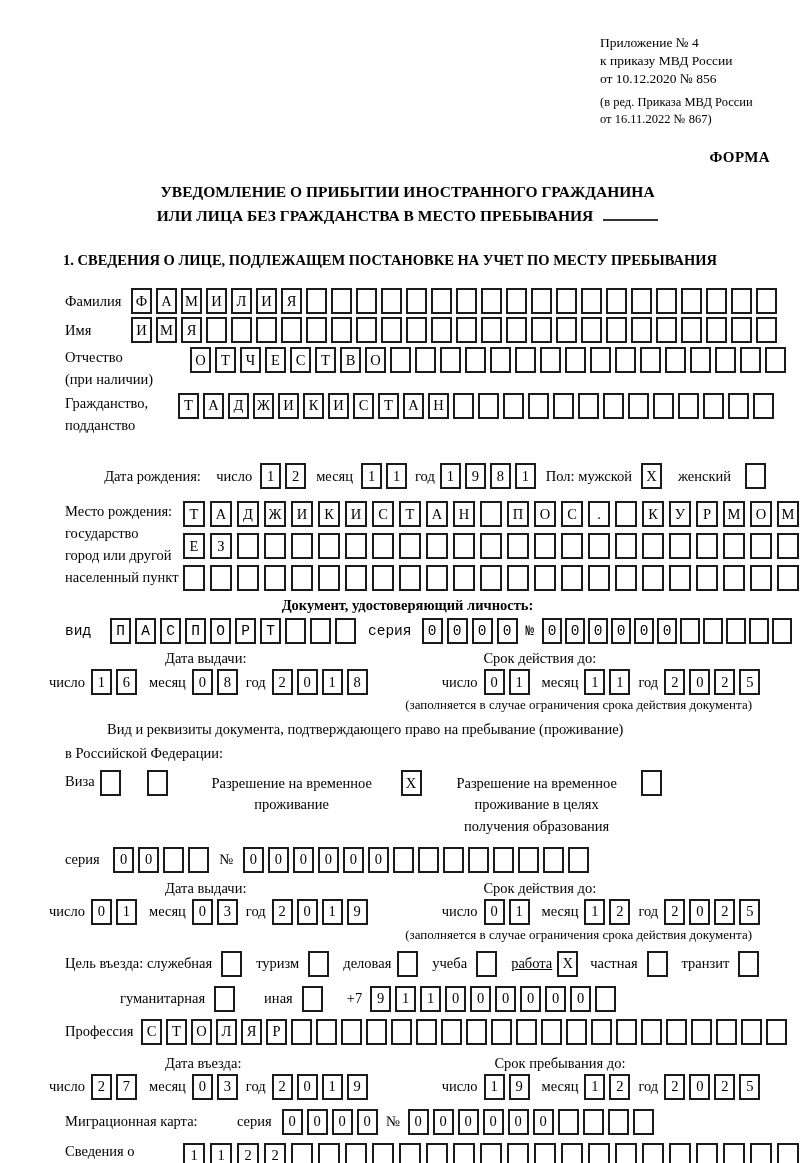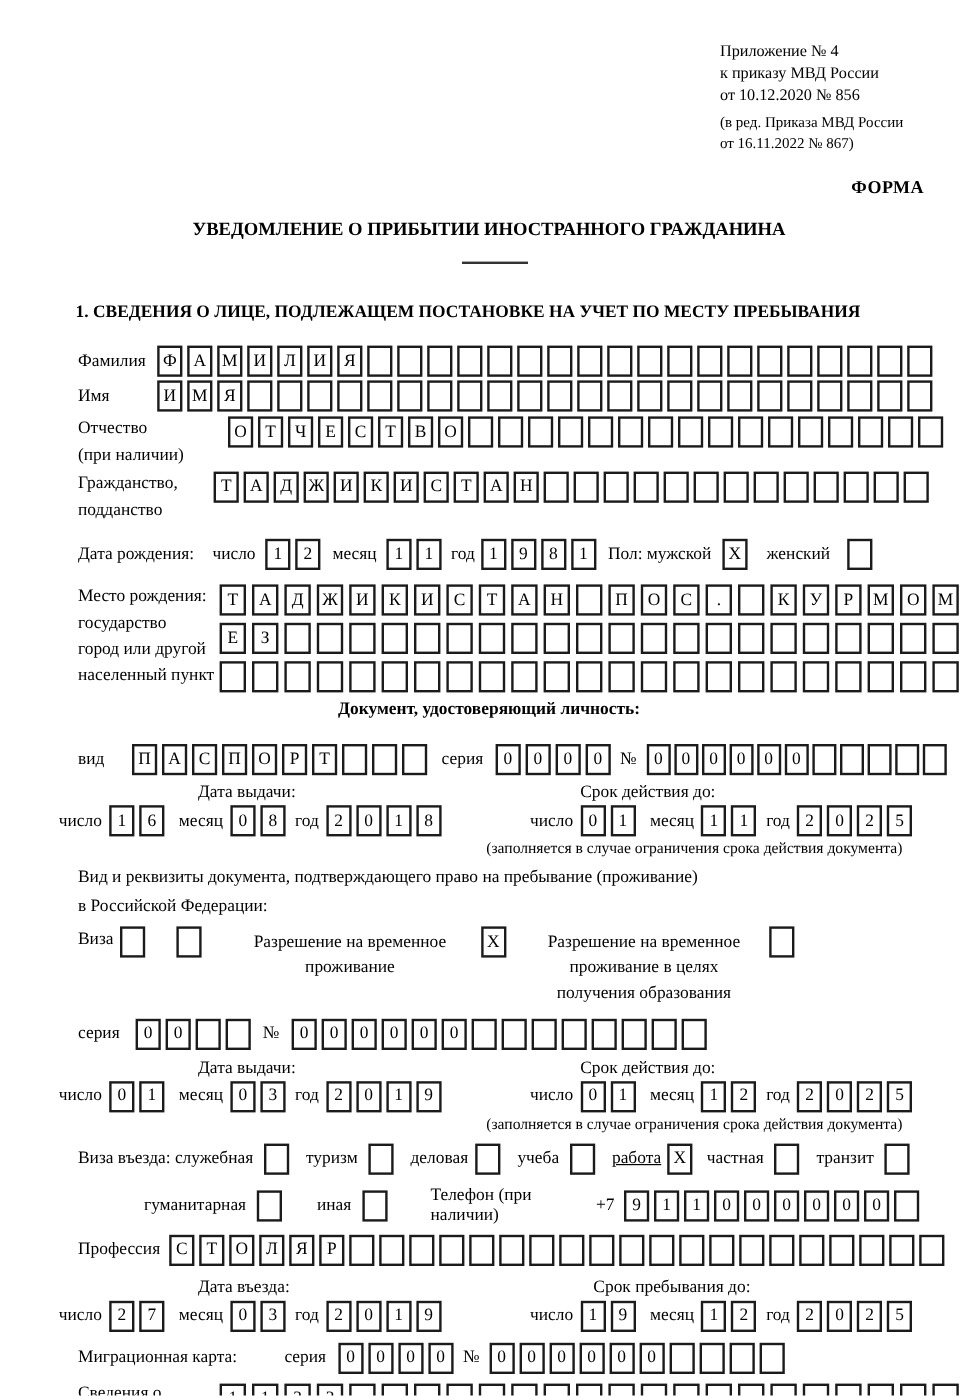--- a/index.html
+++ b/index.html
@@ -44,21 +44,21 @@
     <div>от 10.12.2020 № 856</div>
     <div class="small">
       <div>(в ред. Приказа МВД России</div>
       <div>от 16.11.2022 № 867)</div>
     </div>
   </div>
   <div class="forma">ФОРМА</div>
 
   <div class="title">
     <div>УВЕДОМЛЕНИЕ О ПРИБЫТИИ ИНОСТРАННОГО ГРАЖДАНИНА</div>
-    <div><span class="blank-line"></span></div>
+    <div><span>ИЛИ ЛИЦА БЕЗ ГРАЖДАНСТВА В МЕСТО ПРЕБЫВАНИЯ</span><span class="blank-line"></span></div>
   </div>
 
   <div class="sect">1. СВЕДЕНИЯ О ЛИЦЕ, ПОДЛЕЖАЩЕМ ПОСТАНОВКЕ НА УЧЕТ ПО МЕСТУ ПРЕБЫВАНИЯ</div>
 
   <div class="frow" style="margin-top:19px;">
     <span class="lbl" style="width:66px;">Фамилия</span>
     <span class="cells">
         <span class="cell">Ф</span>
         <span class="cell">А</span>
         <span class="cell">М</span>
@@ -179,21 +179,21 @@
         <span class="cell"></span>
         <span class="cell"></span>
         <span class="cell"></span>
         <span class="cell"></span>
         <span class="cell"></span>
         <span class="cell"></span>
         <span class="cell"></span>
       </span>
   </div>
 
-  <div class="frow" style="margin-top:13px;">
+  <div class="frow" style="margin-top:27px;justify-content:flex-end;">
     <span class="lbl" style="width:112px;">Дата рождения:</span>
     <span style="margin-right:8px;">число</span>
     <span class="cells">
         <span class="cell">1</span>
         <span class="cell">2</span>
       </span>
     <span style="margin:0 8px 0 6px;">месяц</span>
     <span class="cells">
         <span class="cell">1</span>
         <span class="cell">1</span>
@@ -298,21 +298,21 @@
           <span class="cell"></span>
           <span class="cell"></span>
           <span class="cell"></span>
           <span class="cell"></span>
         </span>
     </span>
   </div>
 
   <div class="center-bold" style="margin-top:6px;">Документ, удостоверяющий личность:</div>
 
-  <div class="frow" style="margin-top:20px;">
+  <div class="frow" style="margin-top:4px;font-family:Liberation Mono, monospace;">
     <span class="lbl" style="width:45px;">вид</span>
     <span class="cells">
         <span class="cell">П</span>
         <span class="cell">А</span>
         <span class="cell">С</span>
         <span class="cell">П</span>
         <span class="cell">О</span>
         <span class="cell">Р</span>
         <span class="cell">Т</span>
         <span class="cell"></span>
@@ -377,21 +377,21 @@
     <span class="w" style="margin-left:4px;">год</span>
     <span class="cells">
         <span class="cell">2</span>
         <span class="cell">0</span>
         <span class="cell">2</span>
         <span class="cell">5</span>
       </span>
   </div>
   <div class="note-right">(заполняется в случае ограничения срока действия документа)</div>
 
-  <div style="margin-top:8px;">Вид и реквизиты документа, подтверждающего право на пребывание (проживание)</div>
+  <div style="margin-top:8px;margin-left:42px;">Вид и реквизиты документа, подтверждающего право на пребывание (проживание)</div>
   <div style="margin-top:7px;">в Российской Федерации:</div>
 
   <div class="frow top" style="margin-top:8px;">
     <span style="margin-top:3px;">Виза</span>
     <span class="cells cbx" style="margin-left:5px;">
         <span class="cell"></span>
       </span>
     <span class="cells cbx" style="margin-left:22px;">
         <span class="cell"></span>
       </span>
@@ -468,21 +468,21 @@
     <span class="cells">
         <span class="cell">2</span>
         <span class="cell">0</span>
         <span class="cell">2</span>
         <span class="cell">5</span>
       </span>
   </div>
   <div class="note-right">(заполняется в случае ограничения срока действия документа)</div>
 
   <div class="frow" style="margin-top:8px;">
-    <span>Виза въезда: служебная</span>
+    <span>Цель въезда: служебная</span>
     <span class="cells cbx">
         <span class="cell"></span>
       </span>
     <span style="margin-left:10px;">туризм</span>
     <span class="cells cbx">
         <span class="cell"></span>
       </span>
     <span style="margin-left:10px;">деловая</span>
     <span class="cells cbx" style="margin-left:6px;">
         <span class="cell"></span>
@@ -507,21 +507,20 @@
 
   <div class="frow" style="margin-top:9px;">
     <span style="margin-left:55px;">гуманитарная</span>
     <span class="cells cbx">
         <span class="cell"></span>
       </span>
     <span style="margin-left:25px;">иная</span>
     <span class="cells cbx">
         <span class="cell"></span>
       </span>
-    <span style="margin-left:32px;">Телефон (при наличии)</span>
     <span style="margin-left:20px;">+7</span>
     <span class="cells" style="margin-left:8px;">
         <span class="cell">9</span>
         <span class="cell">1</span>
         <span class="cell">1</span>
         <span class="cell">0</span>
         <span class="cell">0</span>
         <span class="cell">0</span>
         <span class="cell">0</span>
         <span class="cell">0</span>

